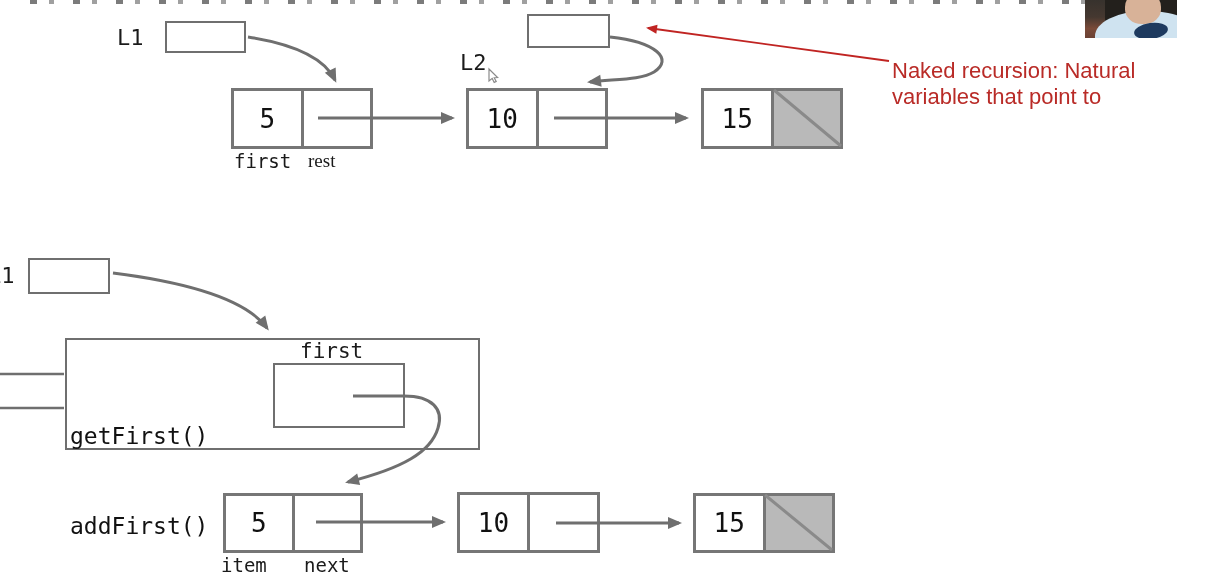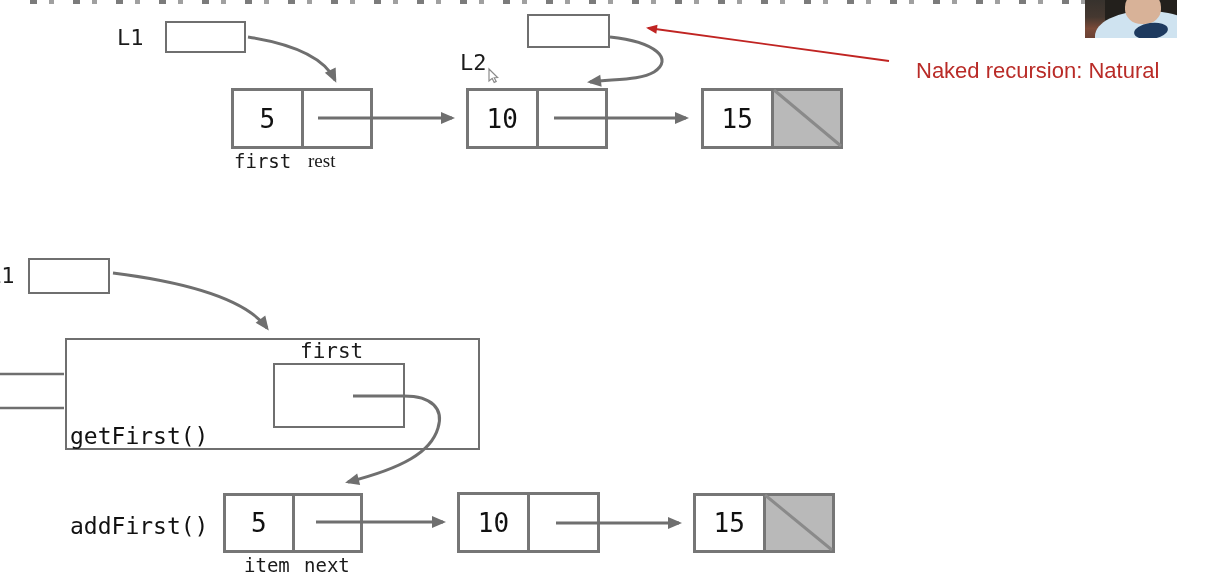--- a/index.html
+++ b/index.html
@@ -72,22 +72,23 @@
   <div class="node" style="left:466px;top:88px;width:142px;height:61px;">
     <div class="cell value">10</div>
     <div class="cell"></div>
   </div>
 
   <div class="node" style="left:701px;top:88px;width:142px;height:61px;">
     <div class="cell value">15</div>
     <div class="cell nullcell"></div>
   </div>
 
-  <div class="redtext" style="left:916px;top:58px;width:285px;">
+  <div class="redtext" style="left:892px;top:58px;width:285px;">
     <div>Naked recursion: Natural</div>
+    <div>variables that point to</div>
   </div>
 
   <div class="webcam">
     <div class="cam-left"></div>
     <div class="cam-shirt"></div>
 
     <div class="cam-head"></div>
     <div class="cam-logo"></div>
     <div class="cam-right"></div>
     <div class="cam-sky"></div>
@@ -101,21 +102,21 @@
     <div>getFirst()</div>
     <div>addFirst()</div>
   </div>
   <div class="fieldlabel" style="left:300px;top:339px;width:76px;font-size:21px;">first</div>
   <div class="bigrect" style="left:273px;top:363px;width:132px;height:65px;border-width:2.5px;"></div>
 
   <div class="node" style="left:223px;top:493px;width:140px;height:60px;">
     <div class="cell value">5</div>
     <div class="cell"></div>
   </div>
-  <div class="fieldlabel" style="left:244px;top:554px;width:64px;">item</div>
+  <div class="fieldlabel" style="left:221px;top:554px;width:64px;">item</div>
   <div class="fieldlabel" style="left:304px;top:554px;width:60px;">next</div>
 
   <div class="node" style="left:457px;top:492px;width:143px;height:61px;">
     <div class="cell value">10</div>
     <div class="cell"></div>
   </div>
 
   <div class="node" style="left:693px;top:493px;width:142px;height:60px;">
     <div class="cell value">15</div>
     <div class="cell nullcell"></div>

